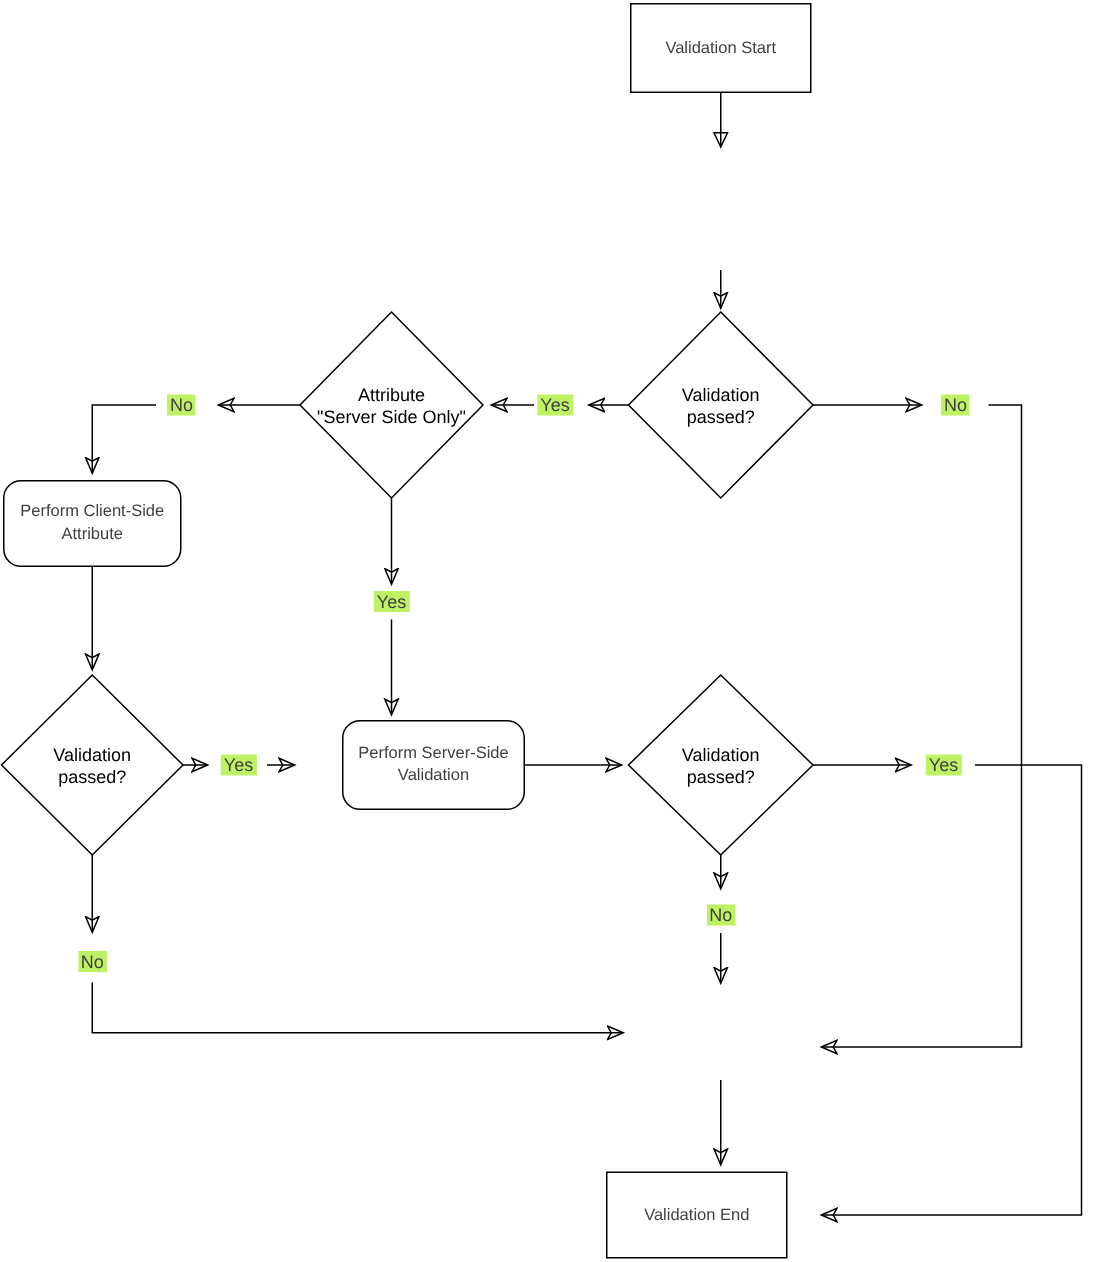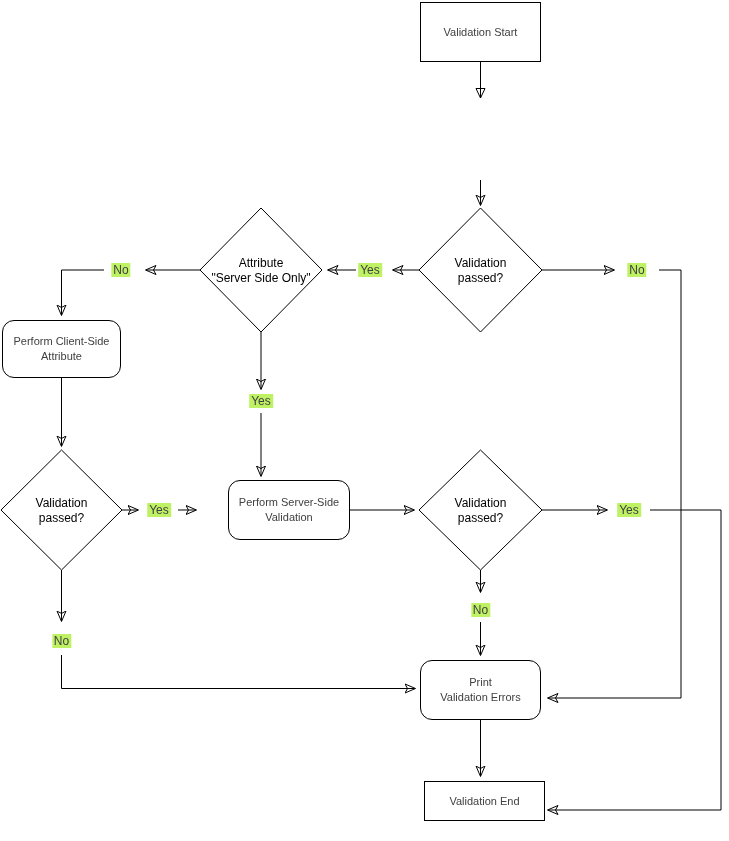--- a/index.html
+++ b/index.html
@@ -119,26 +119,22 @@
   <div class="node rounded" style="left:2px; top:320px; width:119px; height:58px;">
     <span class="node-label">Perform Client-Side
 Attribute</span>
   </div>
 
   <div class="node rounded" style="left:200px; top:480px; width:122px; height:60px;margin-left:28px;">
     <span class="node-label">Perform Server-Side
 Validation</span>
   </div>
 
-  <div class="node rounded" style="left:420px; top:660px; width:121px; height:60px;">
-    <span class="node-label">Print
-Validation Errors</span>
-  </div>
 
-  <div class="node" style="left:424px; top:781px; width:121px; height:40px;">
+  <div class="node" style="left:404px; top:781px; width:121px; height:58px;">
     <span class="node-label">Validation End</span>
   </div>
 
   <div class="diamond-label" style="left:480.5px; top:271px; width:90px;">Validation
 passed?</div>
   <div class="diamond-label" style="left:261px; top:271px; width:124px;">Attribute
 "Server Side Only"</div>
   <div class="diamond-label" style="left:61.5px; top:511px; width:90px;">Validation
 passed?</div>
   <div class="diamond-label" style="left:480.5px; top:511px; width:90px;">Validation

